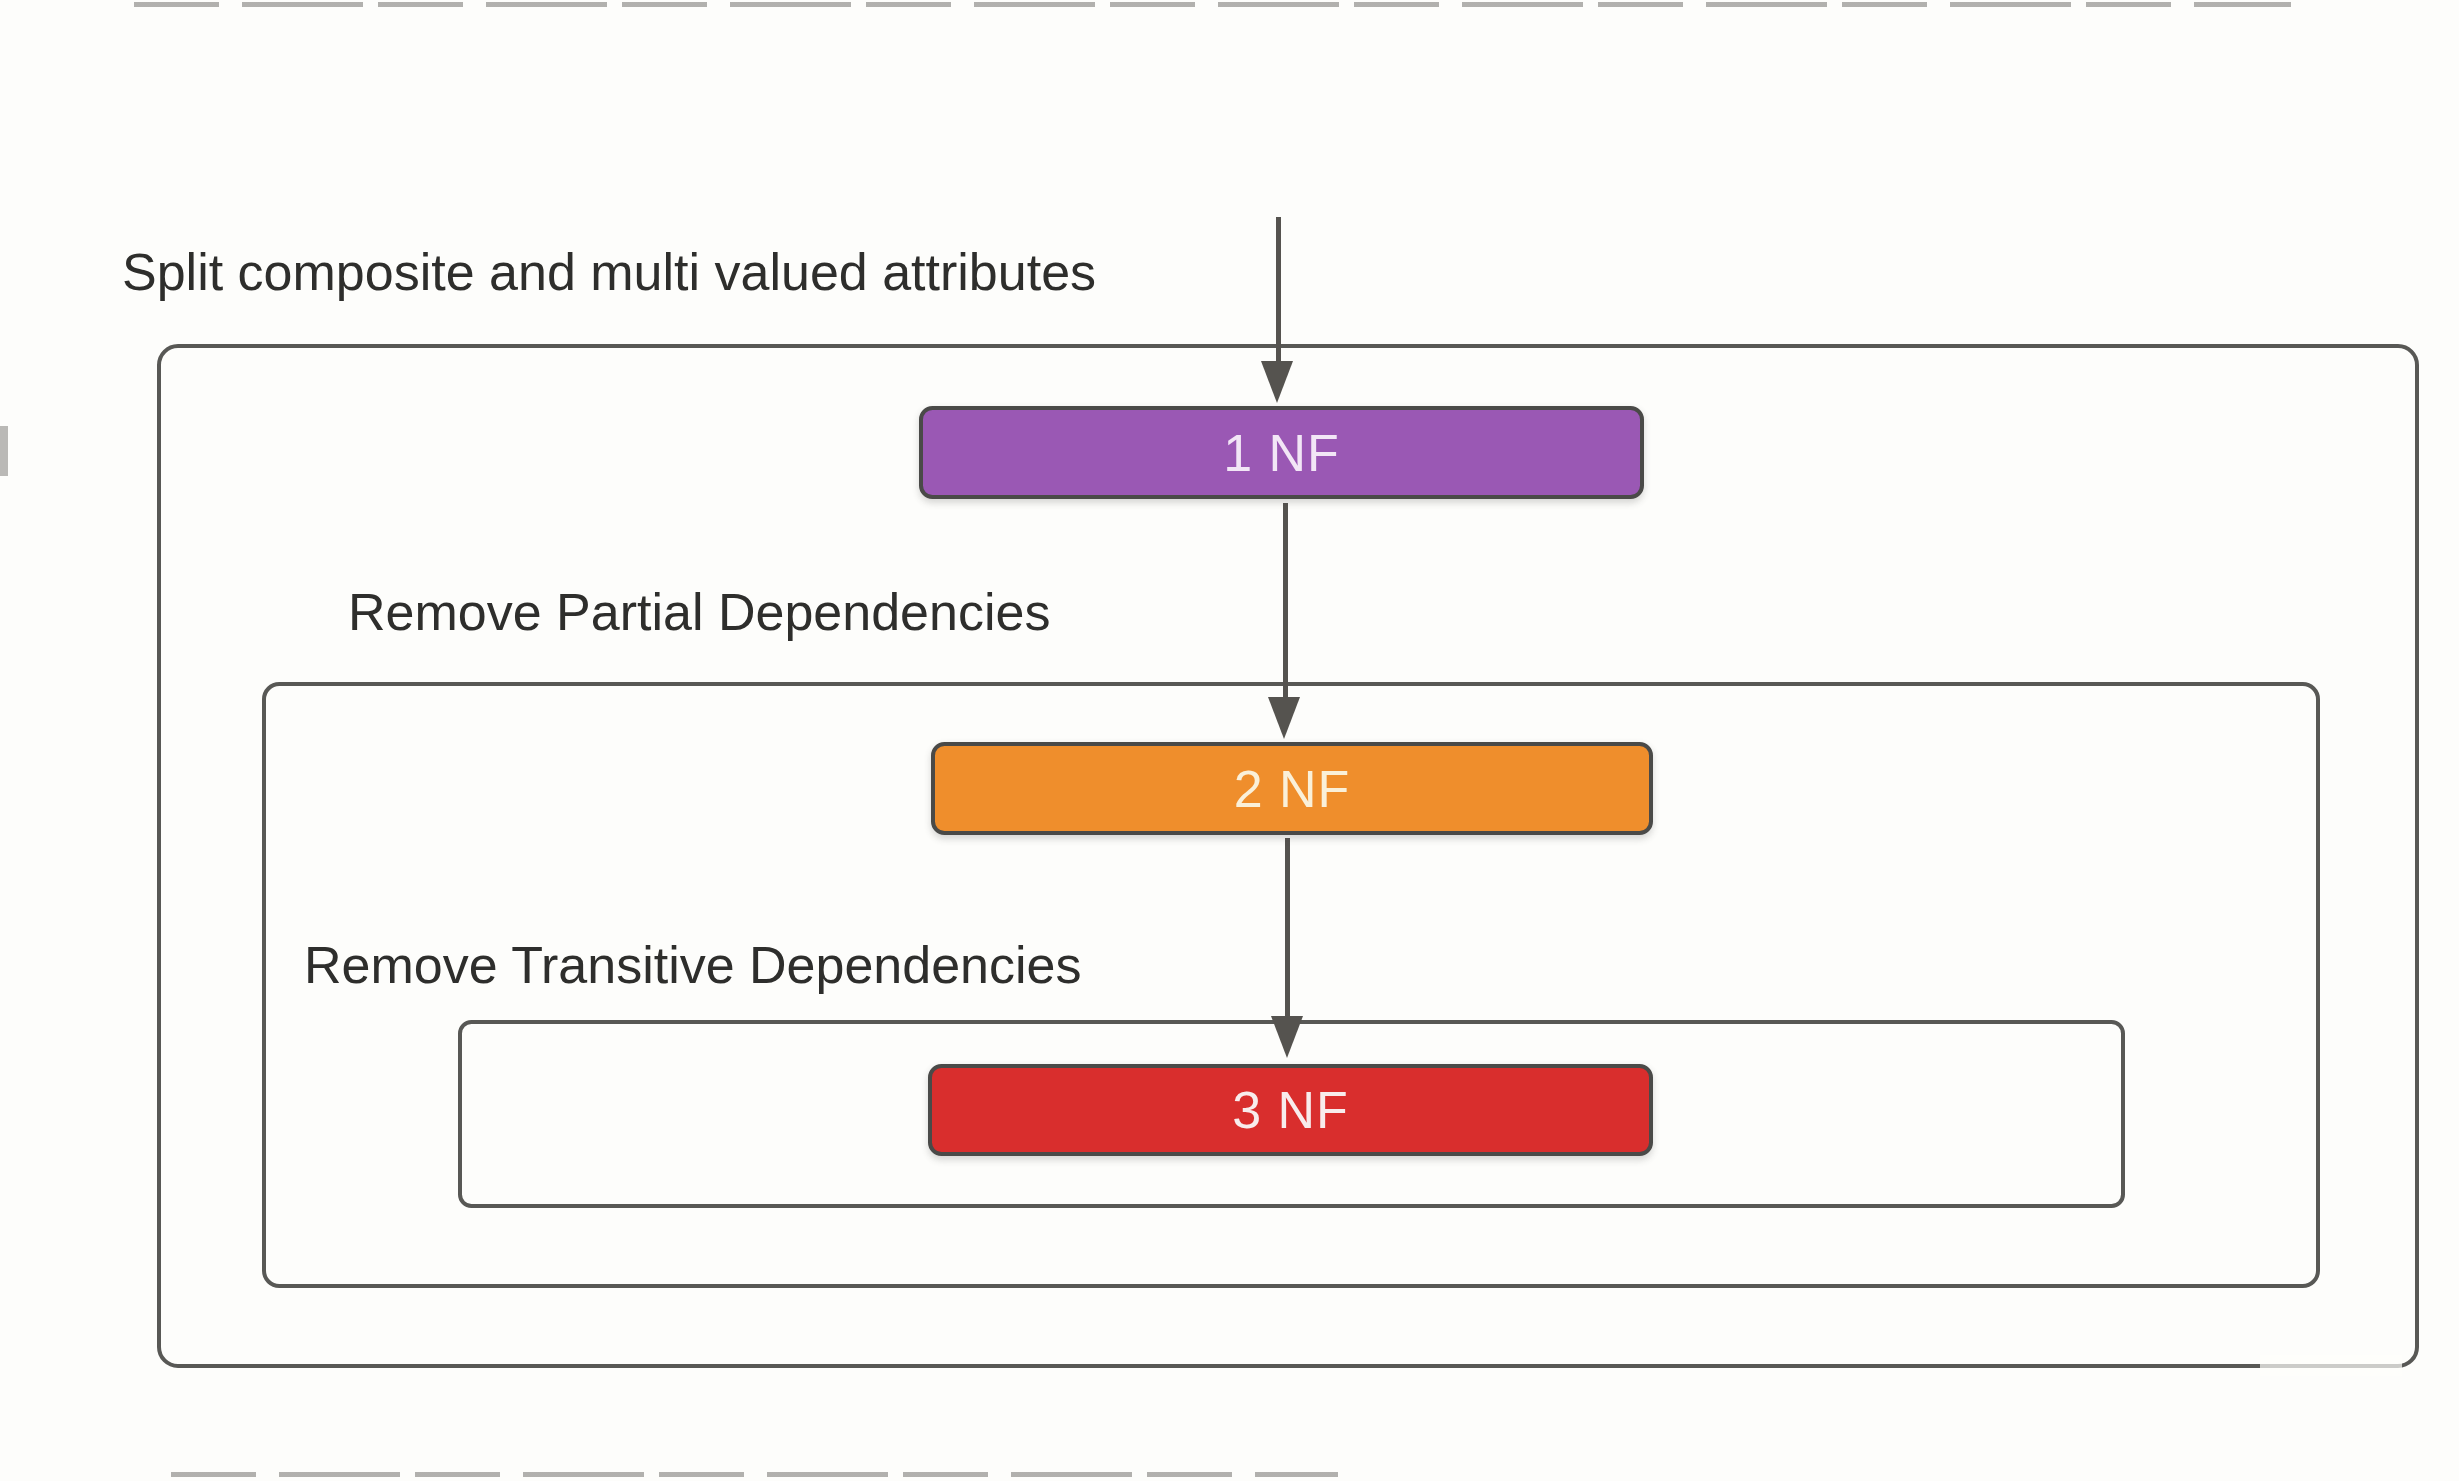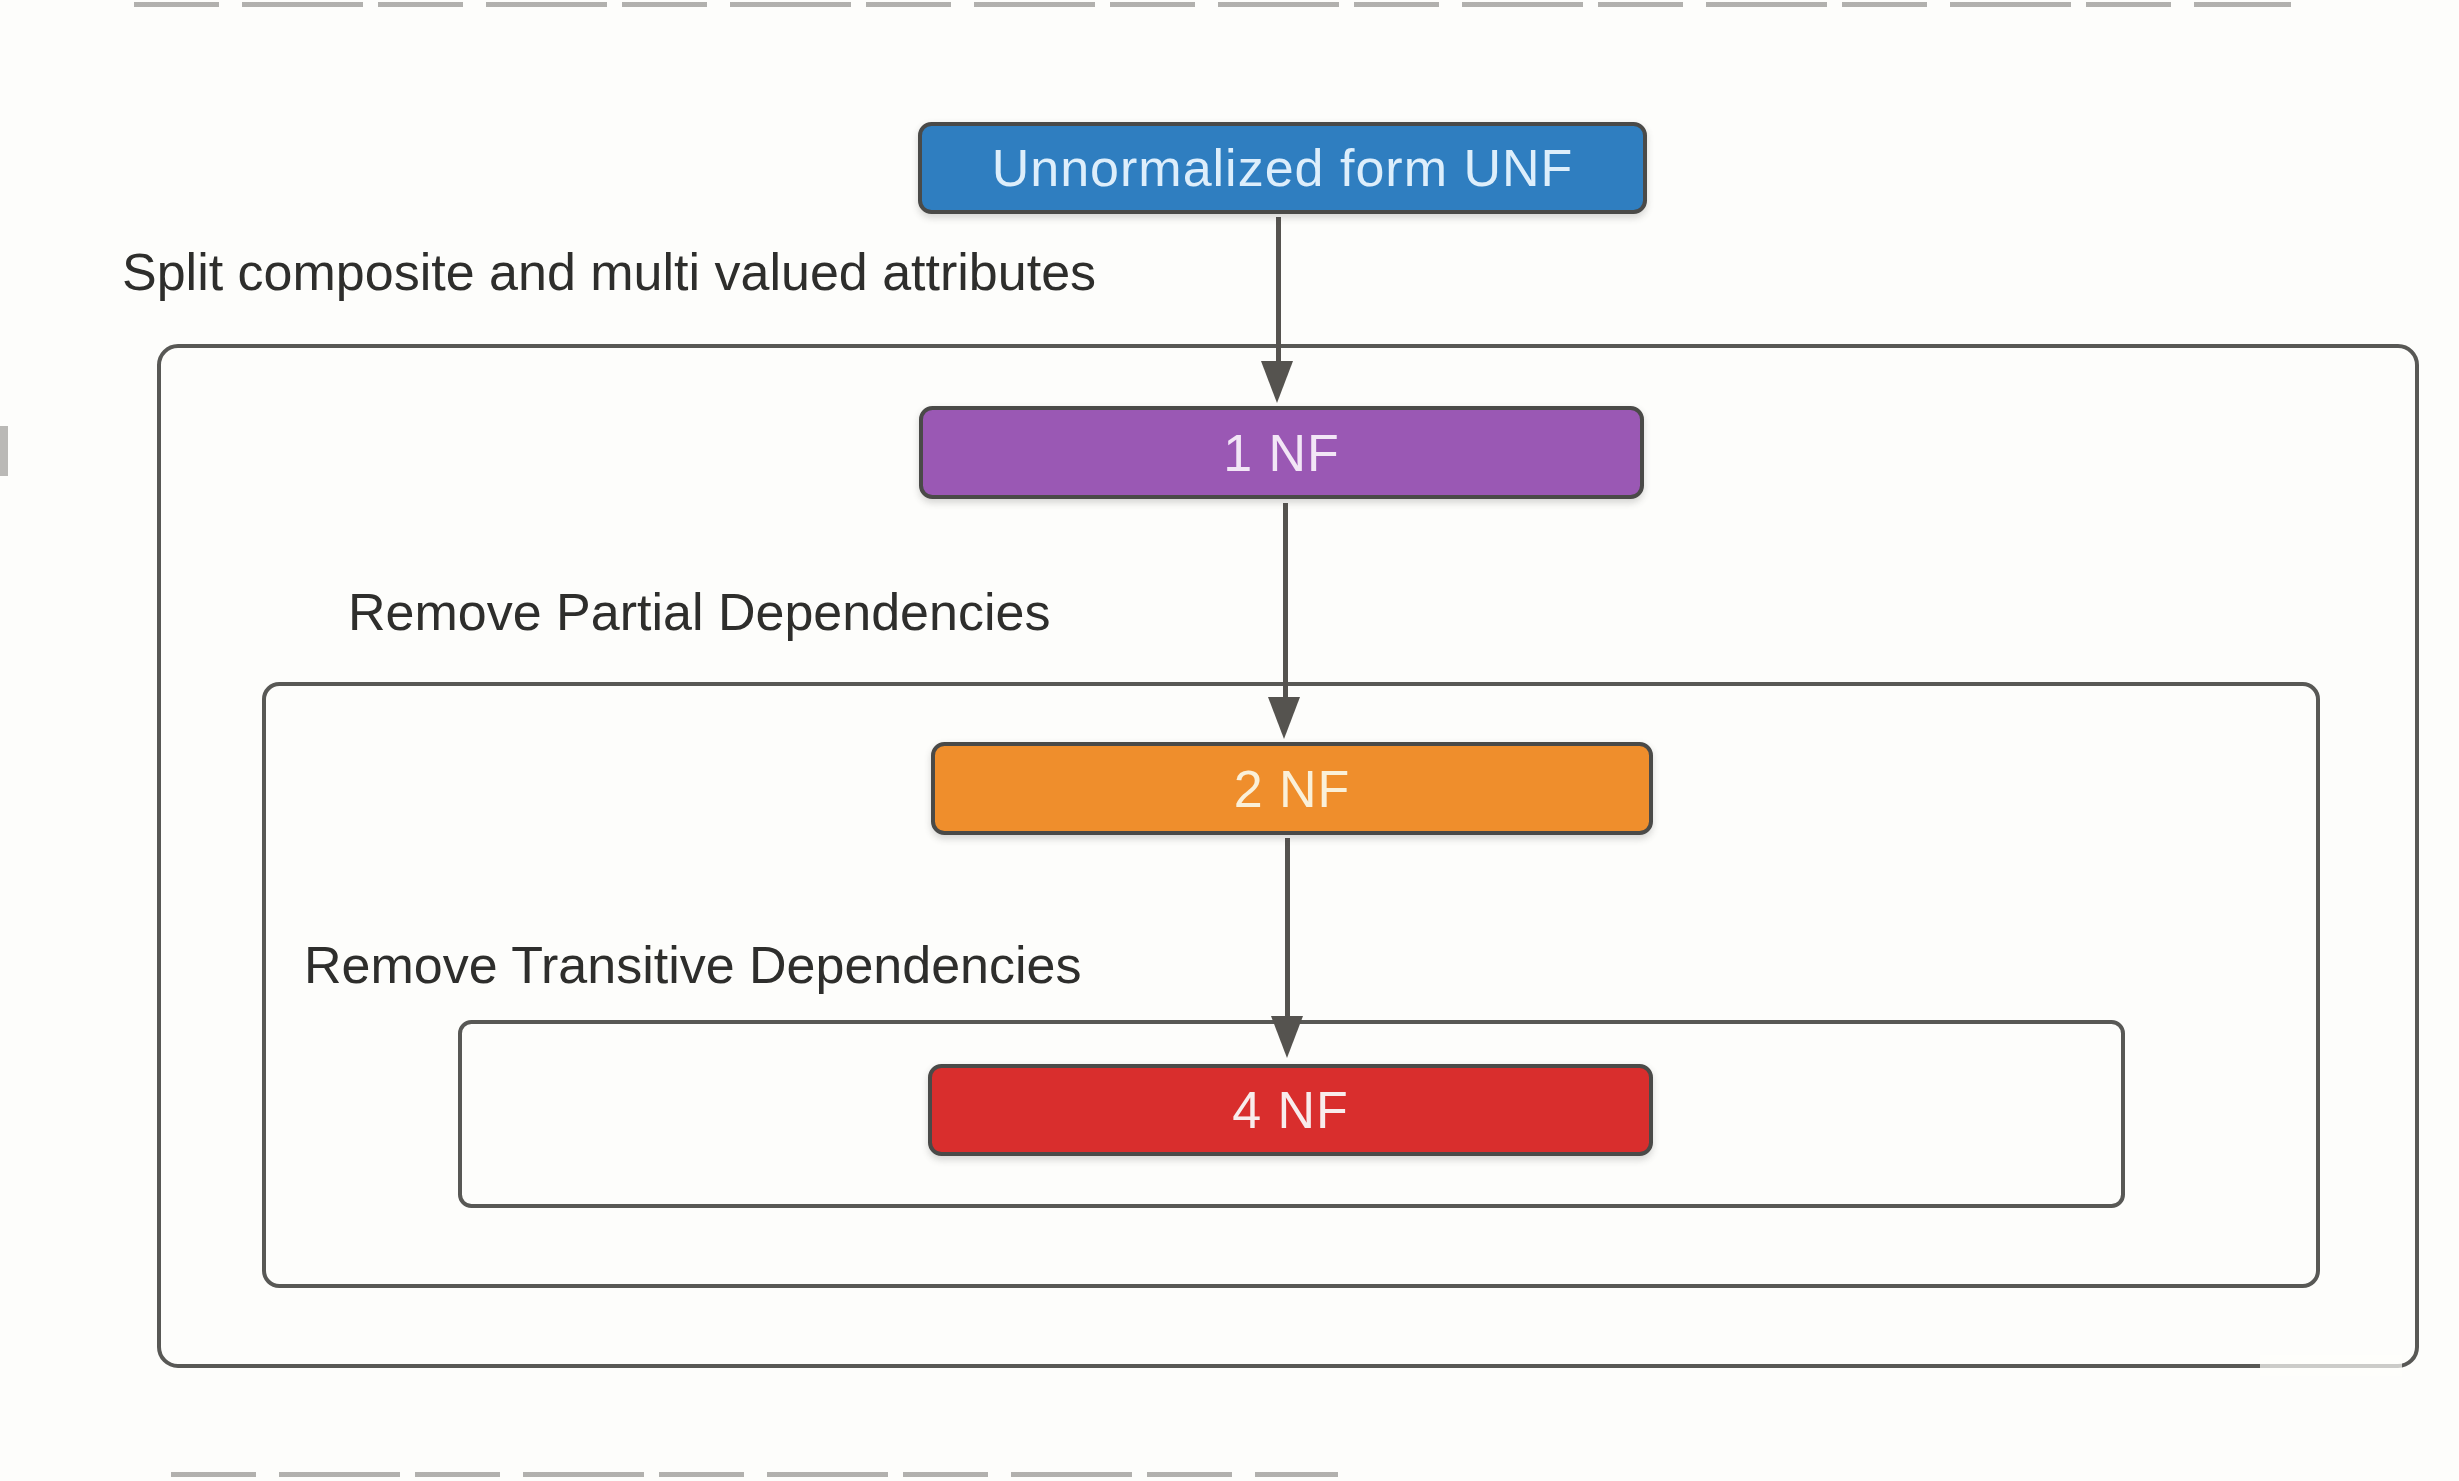--- a/index.html
+++ b/index.html
@@ -122,24 +122,23 @@
   </div>
   <div>
     <div class="arrow-line line-2"></div>
     <div class="arrow-head head-2"></div>
   </div>
   <div>
     <div class="arrow-line line-3"></div>
     <div class="arrow-head head-3"></div>
   </div>
 
-  <div class="node node-unf" style="background: rgb(47, 126, 192);">Unnormalized form UNF</div>
   <div class="node node-1nf" style="background: rgb(154, 88, 180);">1 NF</div>
   <div class="node node-2nf" style="background: rgb(239, 142, 44);">2 NF</div>
-  <div class="node node-3nf" style="background: rgb(217, 46, 45);">4 NF</div>
+  <div class="node node-3nf" style="background: rgb(217, 46, 45);">3 NF</div>
 
   <div class="edge-artifact edge-top"></div>
   <div class="edge-artifact edge-bottom"></div>
   <div class="edge-left-mark"></div>
   <div class="border-fade"></div>
 
 </div>
 
 
 </body></html>

